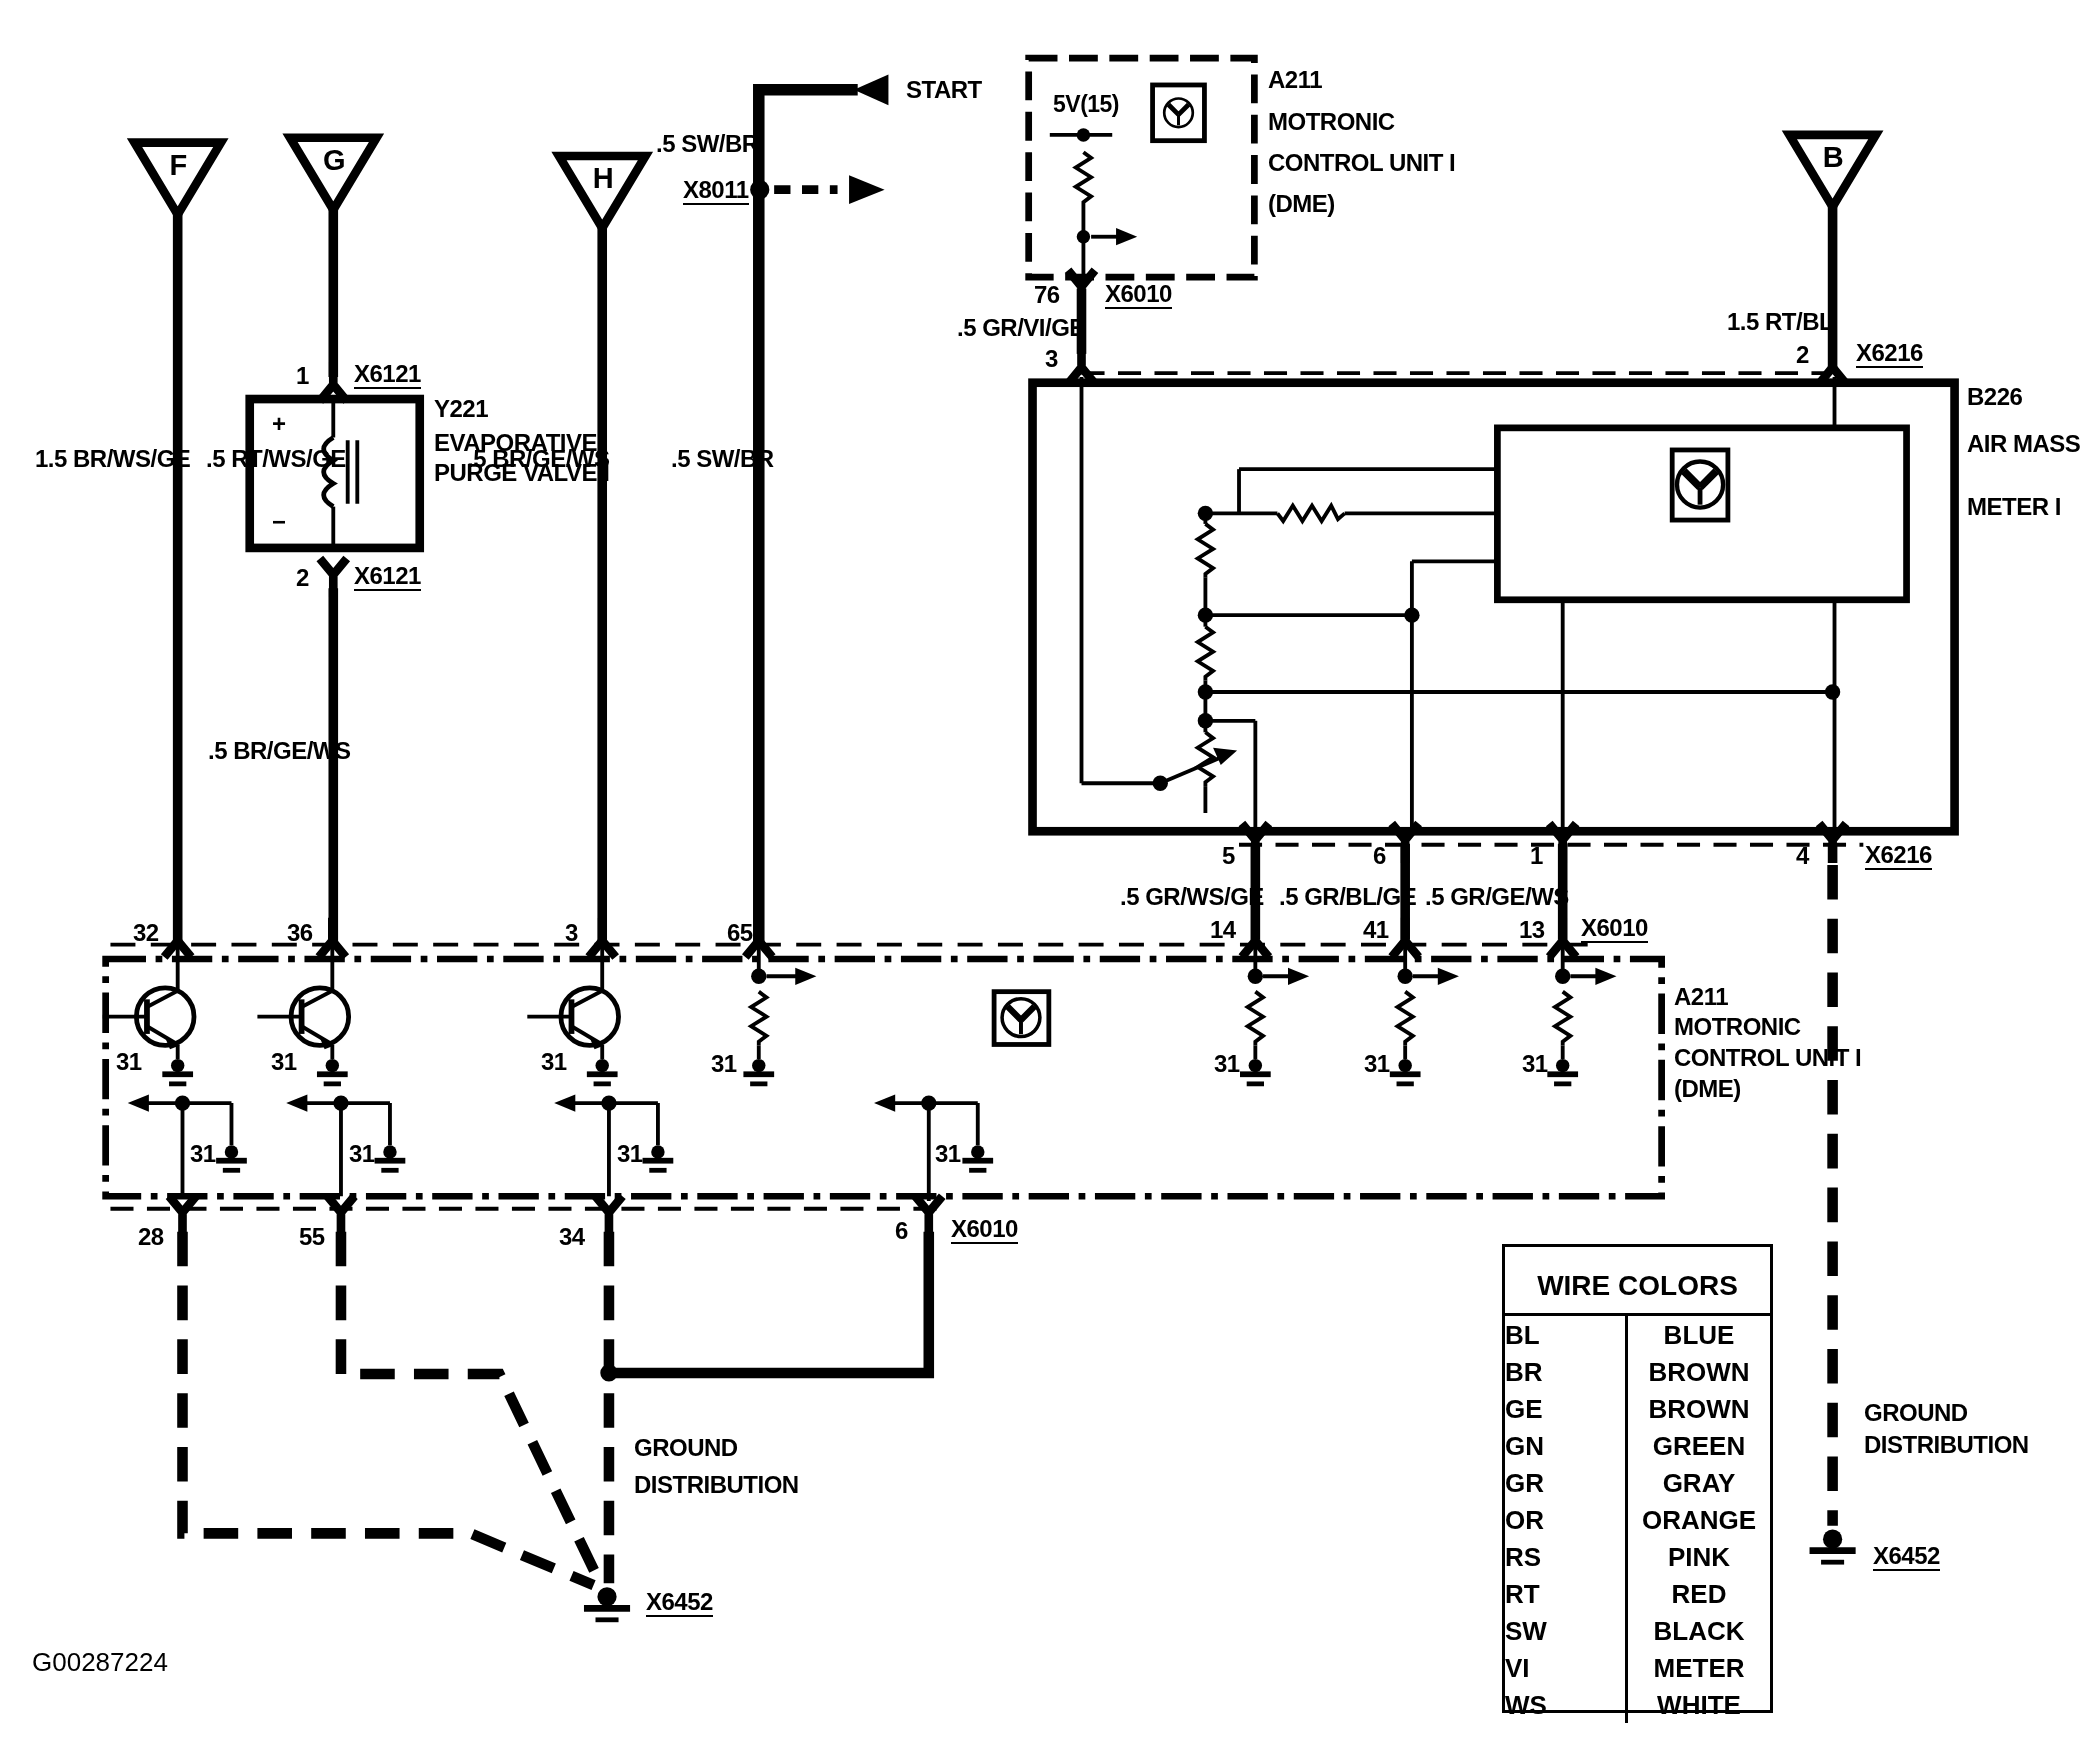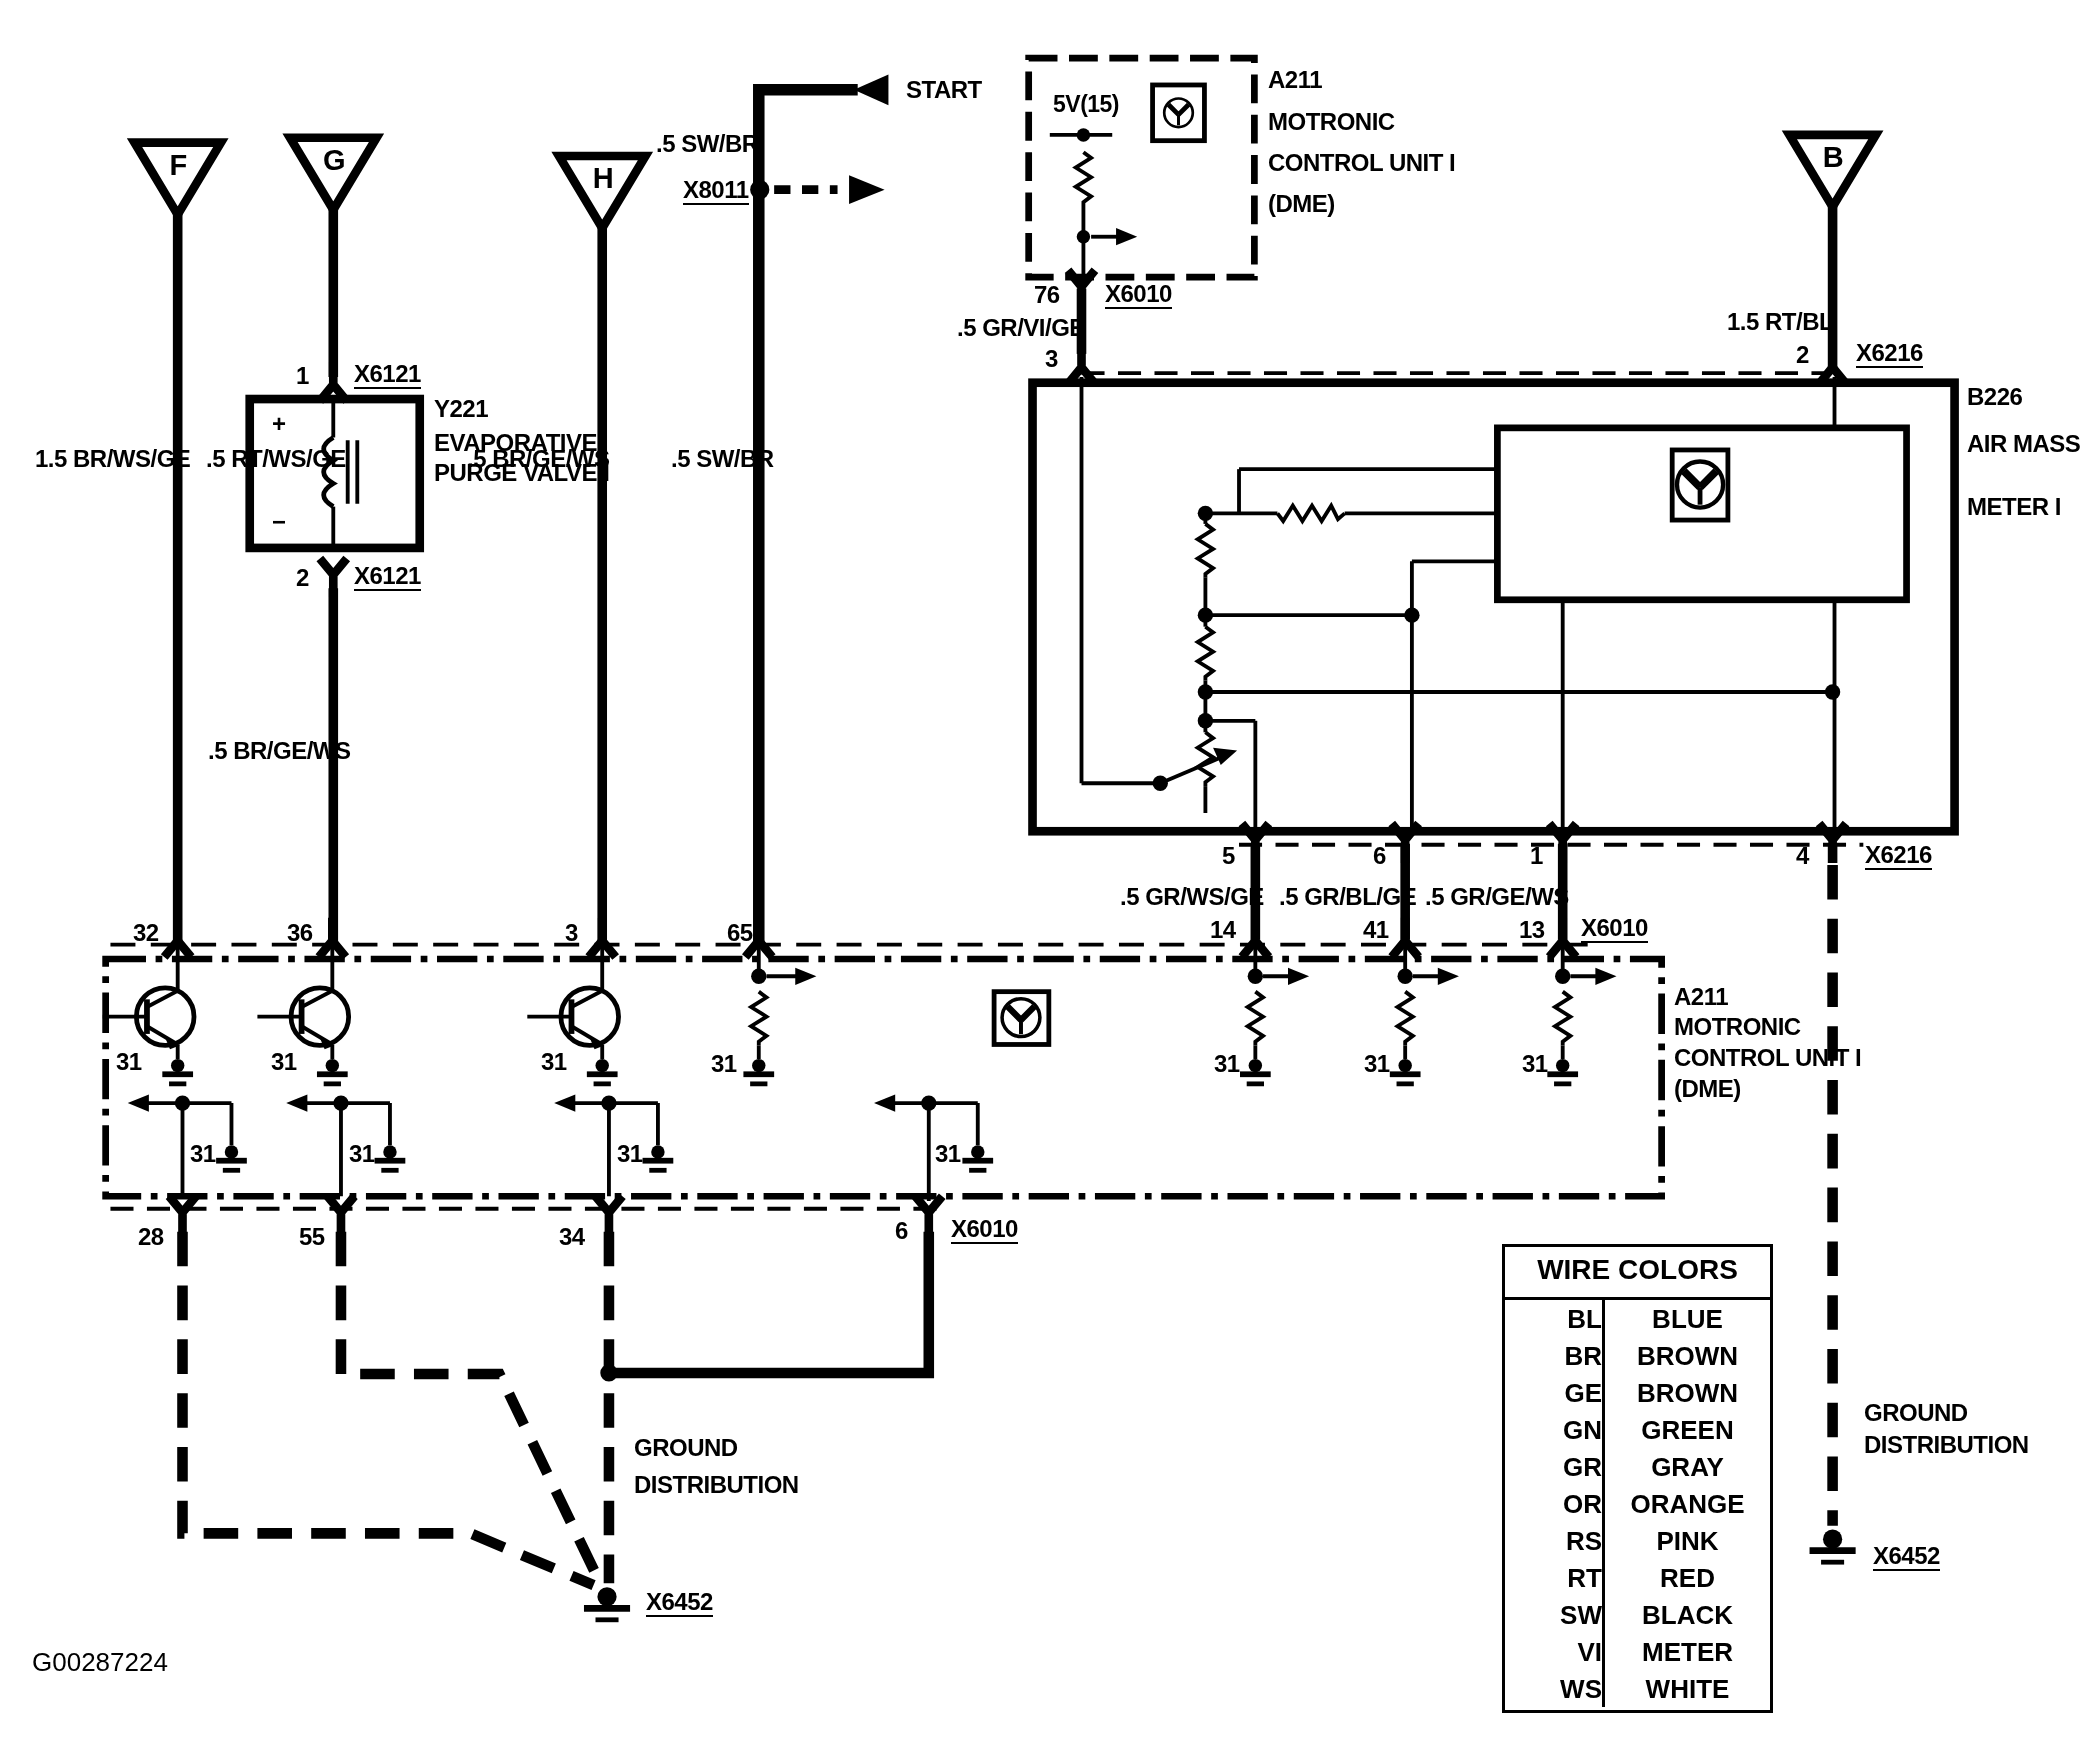--- a/index.html
+++ b/index.html
@@ -5,23 +5,23 @@
   html,body{margin:0;padding:0;background:#fff;}
   #canvas{position:relative;width:2090px;height:1748px;background:#ffffff;
           font-family:"Liberation Sans",sans-serif;color:#000;overflow:hidden;}
   svg{position:absolute;left:0;top:0;}
   .lbl{position:absolute;font-weight:bold;font-size:24px;line-height:1.05;white-space:nowrap;letter-spacing:-0.5px;}
   .sm{font-size:23px;}
   .ul{border-bottom:2.9px solid #000;padding-bottom:1px;}
   .tri{font-size:29px;width:58px;text-align:center;}
   .code{font-weight:normal;font-size:26px;letter-spacing:0;}
   .wc{position:absolute;left:1502px;top:1244px;width:271px;height:469px;border:3.8px solid #000;box-sizing:border-box;}
-  .wc-title{height:53px;line-height:46px;text-align:center;font-weight:bold;font-size:28px;border-bottom:3.8px solid #000;box-sizing:border-box;}
+  .wc-title{height:53px;line-height:46px;text-align:center;font-weight:bold;font-size:28px;border-bottom:3.8px solid #000;box-sizing:border-box;margin-top:16px;}
   .wc-row{display:flex;height:37px;line-height:38px;}
-  .wc-code{width:100px;border-right:3.8px solid #000;text-align:right;font-weight:bold;font-size:26px;box-sizing:border-box;}
+  .wc-code{width:123px;border-right:3.8px solid #000;text-align:left;font-weight:bold;font-size:26px;box-sizing:border-box;}
   .wc-name{flex:1;text-align:center;font-weight:bold;font-size:26px;}
 </style>
 </head>
 <body>
 
 <div id="canvas">
 
 <svg width="2090" height="1748" viewBox="0 0 2176 1819">
   <defs>
     <path id="forkD" d="M0,-24 L0,0 M-14,17 L0,0 L14,17" stroke="#000" stroke-width="9" fill="none"></path>

